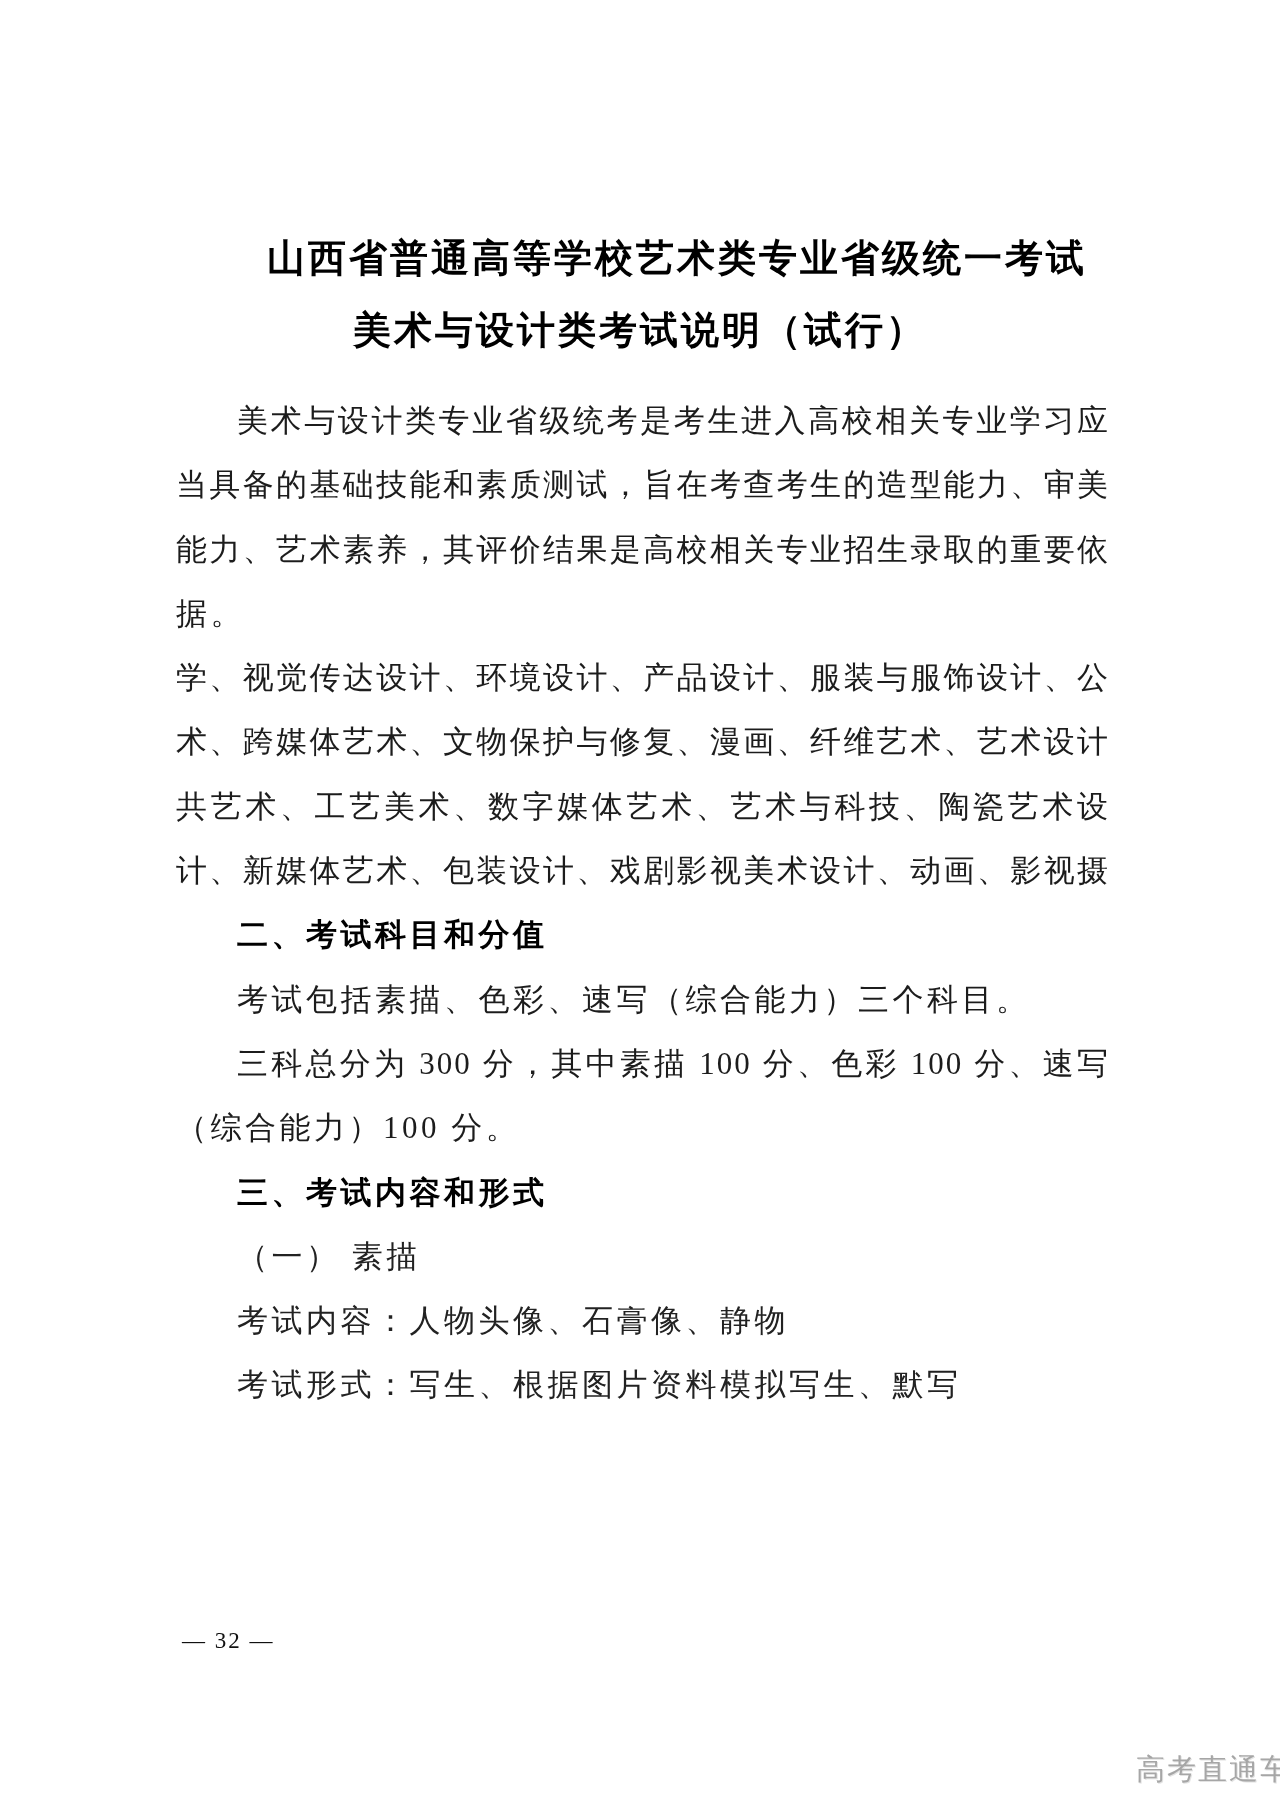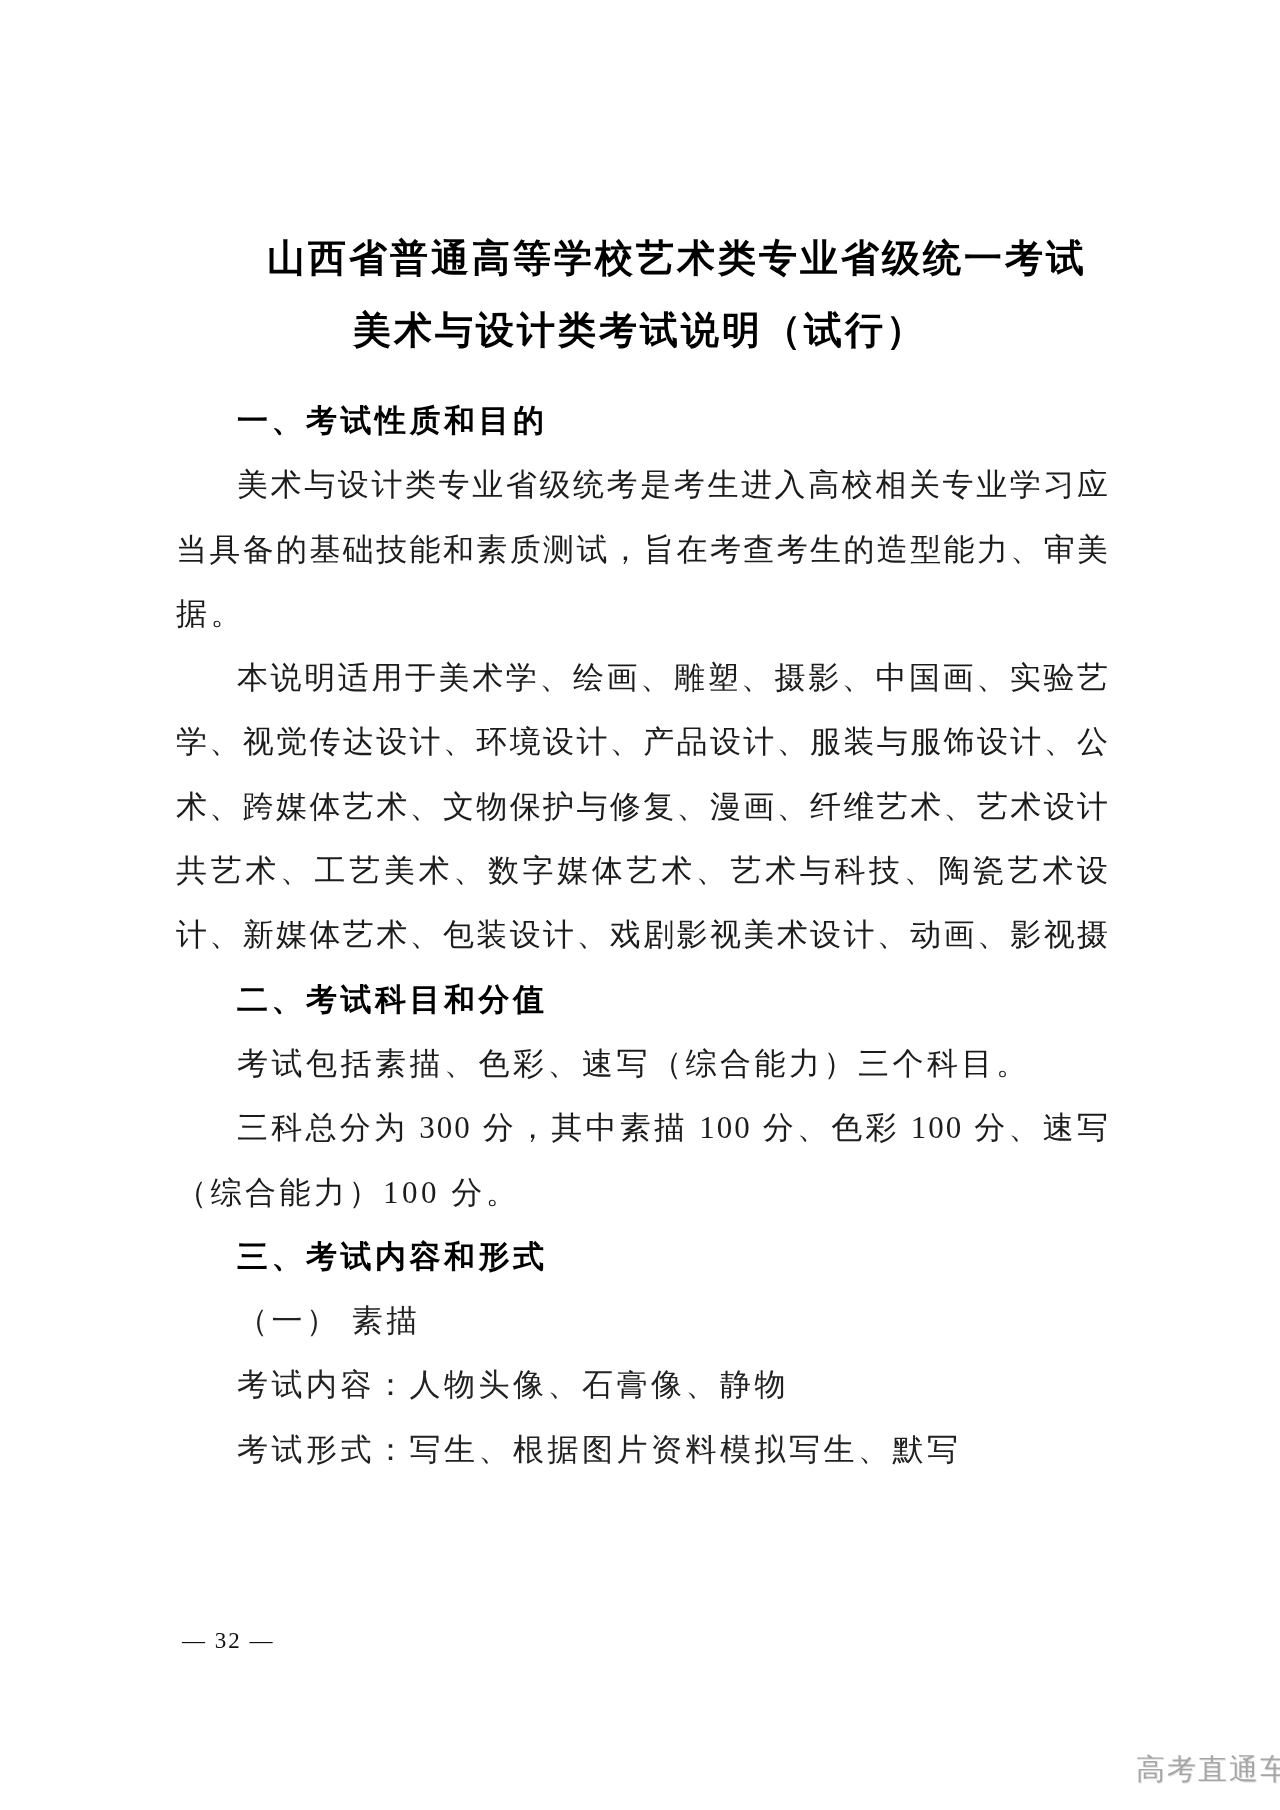--- a/index.html
+++ b/index.html
@@ -71,25 +71,24 @@
     white-space:nowrap;
   }
 </style>
 </head>
 <body>
 
 <div class="doc-title" id="title-line-1">山西省普通高等学校艺术类专业省级统一考试</div>
 <div class="doc-title" id="title-line-2">美术与设计类考试说明（试行）</div>
 
 <div class="content">
-  <div class="line heading indent">一、考试性质和目的</div>
   <div class="line indent justify">美术与设计类专业省级统考是考生进入高校相关专业学习应</div>
   <div class="line justify">当具备的基础技能和素质测试，旨在考查考生的造型能力、审美</div>
+  <div class="line justify">能力、艺术素养，其评价结果是高校相关专业招生录取的重要依</div>
   <div class="line">据。</div>
-  <div class="line indent justify">本说明适用于美术学、绘画、雕塑、摄影、中国画、实验艺</div>
   <div class="line justify">学、视觉传达设计、环境设计、产品设计、服装与服饰设计、公</div>
   <div class="line justify">术、跨媒体艺术、文物保护与修复、漫画、纤维艺术、艺术设计</div>
   <div class="line justify">共艺术、工艺美术、数字媒体艺术、艺术与科技、陶瓷艺术设</div>
   <div class="line justify">计、新媒体艺术、包装设计、戏剧影视美术设计、动画、影视摄</div>
   <div class="line heading indent">二、考试科目和分值</div>
   <div class="line indent">考试包括素描、色彩、速写（综合能力）三个科目。</div>
   <div class="line indent justify">三科总分为 300 分，其中素描 100 分、色彩 100 分、速写</div>
   <div class="line">（综合能力）100 分。</div>
   <div class="line heading indent">三、考试内容和形式</div>
   <div class="line indent kai">（一） 素描</div>

